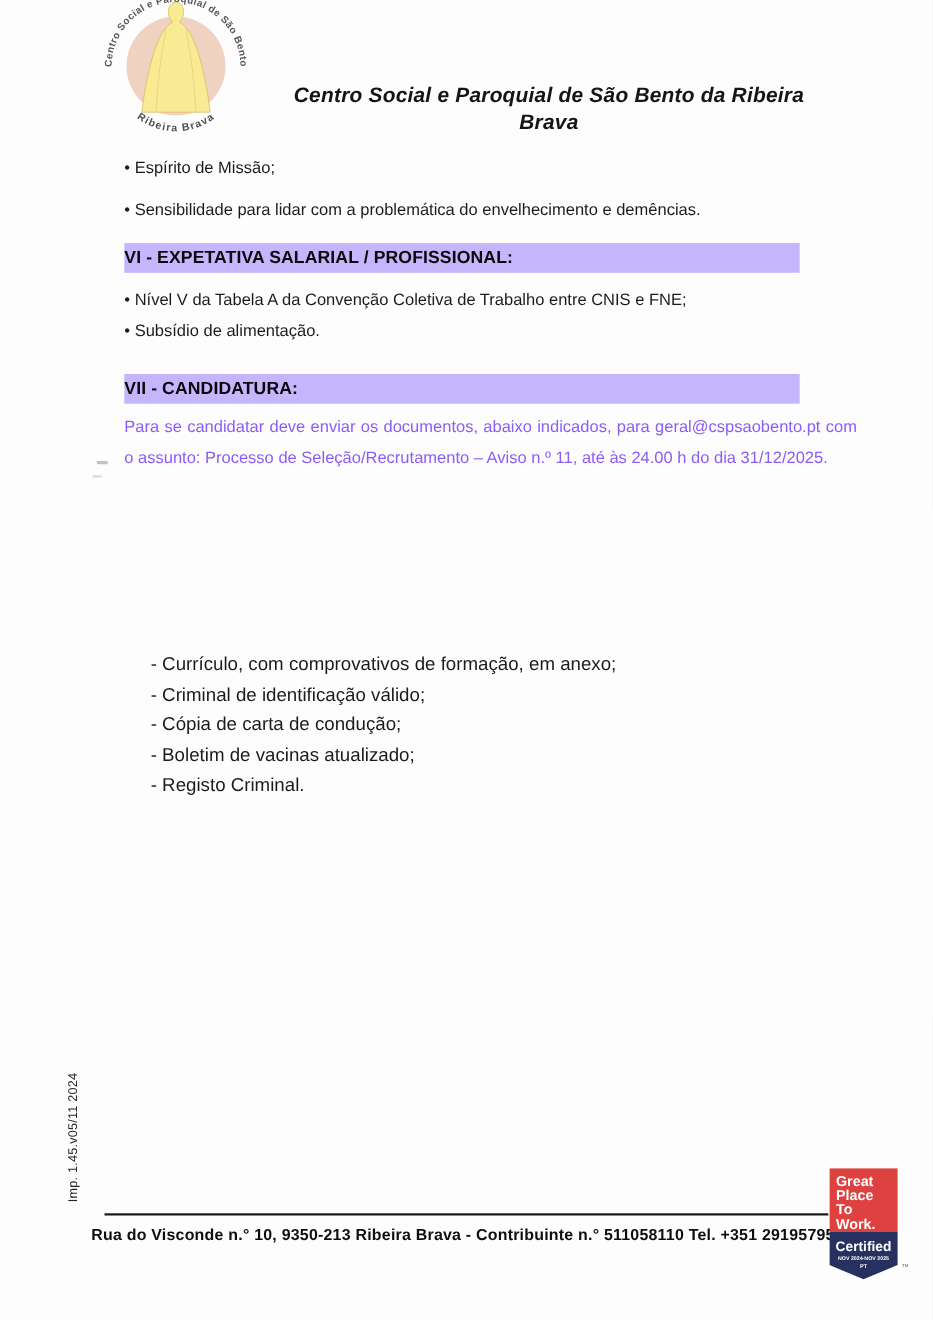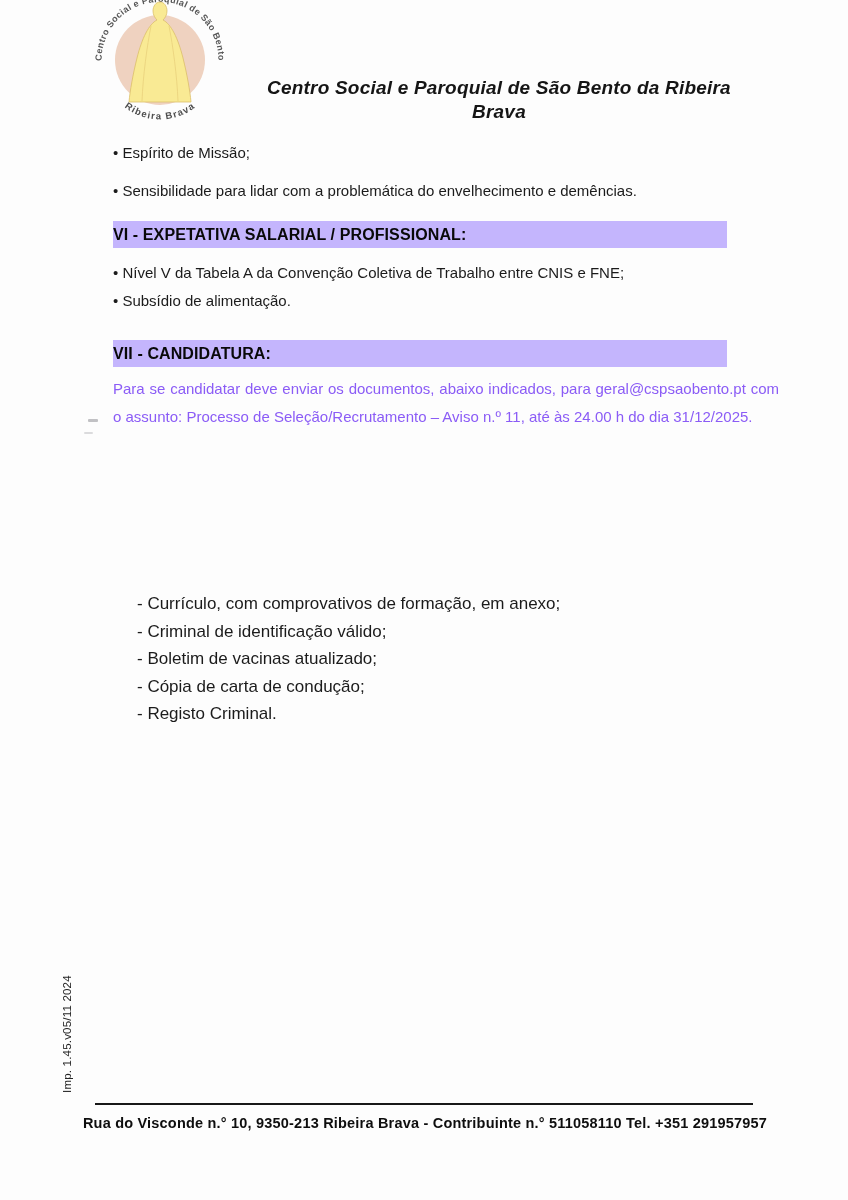--- a/index.html
+++ b/index.html
@@ -85,29 +85,43 @@
   <div class="heading-band" style="top:221px">VI - EXPETATIVA SALARIAL / PROFISSIONAL:</div>
   <div class="line" style="top:291px">• Subsídio de alimentação.</div>
   <div class="line" style="top:263px">• Nível V da Tabela A da Convenção Coletiva de Trabalho entre CNIS e FNE;</div>
 
   <div class="heading-band" style="top:340px">VII - CANDIDATURA:</div>
   <div class="para" style="top:375px">Para se candidatar deve enviar os documentos, abaixo indicados, para geral@cspsaobento.pt com o assunto: Processo de Seleção/Recrutamento – Aviso n.º 11, até às 24.00 h do dia 31/12/2025.</div>
 
   <div class="doc-list">
     <div class="doc-item">- Currículo, com comprovativos de formação, em anexo;</div>
     <div class="doc-item">- Criminal de identificação válido;</div>
+    <div class="doc-item">- Cópia de carta de condução;</div>
     <div class="doc-item">- Boletim de vacinas atualizado;</div>
-    <div class="doc-item">- Cópia de carta de condução;</div>
     <div class="doc-item">- Registo Criminal.</div>
   </div>
 
   <div class="scan-mark m1"></div>
   <div class="scan-mark m2"></div>
 
   <div class="margin-note">Imp. 1.45.v05/11 2024</div>
 
   <div class="footer-rule"></div>
   <div class="footer">
     <div>Rua do Visconde n.° 10, 9350-213 Ribeira Brava - Contribuinte n.° 511058110 Tel. +351 291957957</div>
   </div>
 
+  <div class="badge">
+    <svg width="74" height="106" viewBox="0 0 74 106">
+      <rect x="0" y="0" width="62" height="58" fill="#dd4140"></rect>
+      <polygon points="0,58 62,58 62,88 31,101 0,88" fill="#26315f"></polygon>
+      <text x="6" y="16" font-size="13" font-weight="bold" fill="#ffffff" font-family="Liberation Sans, sans-serif">Great</text>
+      <text x="6" y="29" font-size="13" font-weight="bold" fill="#ffffff" font-family="Liberation Sans, sans-serif">Place</text>
+      <text x="6" y="42" font-size="13" font-weight="bold" fill="#ffffff" font-family="Liberation Sans, sans-serif">To</text>
+      <text x="6" y="55" font-size="13" font-weight="bold" fill="#ffffff" font-family="Liberation Sans, sans-serif">Work.</text>
+      <text x="31" y="75" font-size="12.5" font-weight="bold" fill="#ffffff" text-anchor="middle" font-family="Liberation Sans, sans-serif">Certified</text>
+      <text x="31" y="83" font-size="4.8" font-weight="bold" fill="#ffffff" text-anchor="middle" font-family="Liberation Sans, sans-serif">NOV 2024-NOV 2025</text>
+      <text x="31" y="91" font-size="5" font-weight="bold" fill="#ffffff" text-anchor="middle" font-family="Liberation Sans, sans-serif">PT</text>
+      <text x="66" y="90" font-size="4" font-weight="bold" fill="#8a8a8a" font-family="Liberation Sans, sans-serif">TM</text>
+    </svg>
+  </div>
 
 </div>
 
 </body></html>

